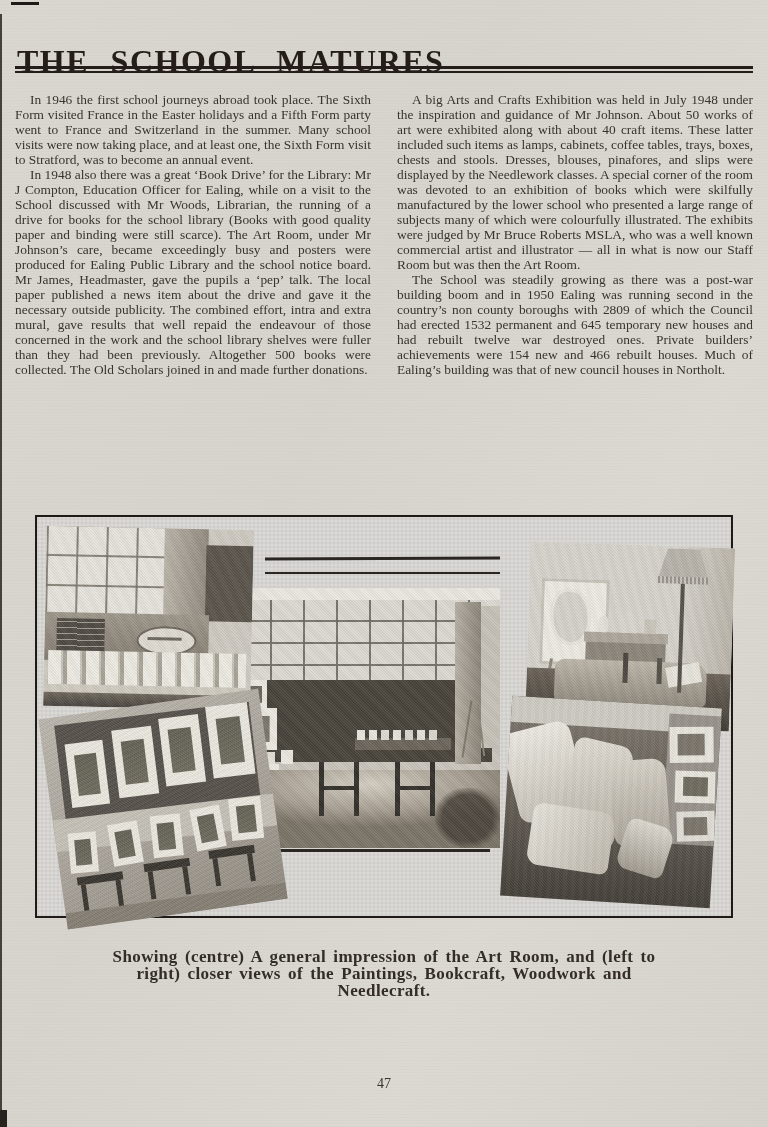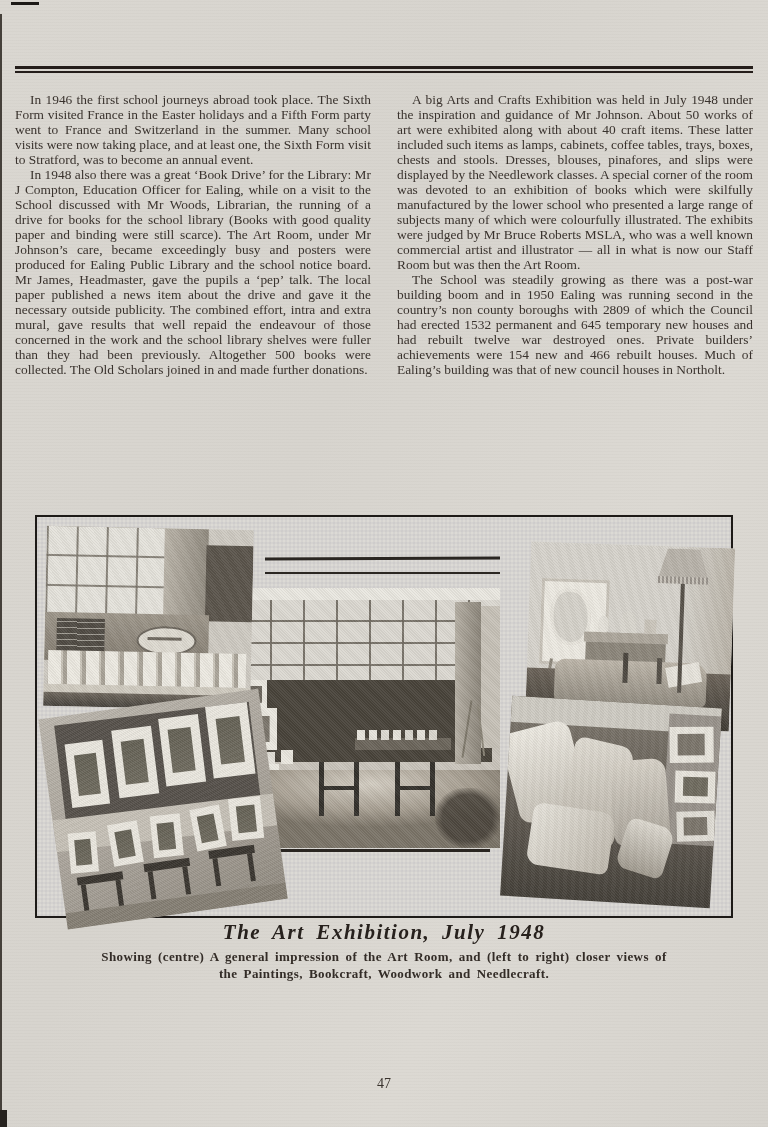--- a/index.html
+++ b/index.html
@@ -168,36 +168,37 @@
   .pn-p2{left:168px;top:64px;width:40px;height:32px;background:linear-gradient(#6e6a5e,#6e6a5e) center/62% 60% no-repeat,#e7e4dc;transform:rotate(-2deg);}
   .pn-p3{left:172px;top:104px;width:38px;height:30px;background:linear-gradient(#7a746a,#7a746a) center/62% 60% no-repeat,#e0ddd5;transform:rotate(-5deg);}
 
   
   .caption-title{
     position:absolute;left:0;width:768px;top:920px;text-align:center;
     font-size:21px;font-weight:bold;font-style:italic;letter-spacing:1.5px;word-spacing:5px;color:#27211d;
   }
   .caption-text{
     position:absolute;left:99px;width:570px;top:948px;text-align:center;
-    font-size:13px;font-weight:bold;line-height:17px;letter-spacing:.4px;word-spacing:2.5px;color:#332c27;
+    font-size:17px;font-weight:bold;line-height:17px;letter-spacing:.4px;word-spacing:2.5px;color:#332c27;
   }
   .page-number{
     position:absolute;left:0;width:768px;top:1076px;text-align:center;
     font-size:14px;color:#39322d;
   }
 </style>
 </head>
 <body>
 
 <div class="page">
 
   <div class="edge-dash-top"></div>
   <div class="edge-left"></div>
   <div class="edge-mark-bottom"></div>
 
+  <h1 class="title">THE SCHOOL MATURES</h1>
   <div class="title-rule"></div>
 
   <div class="columns">
     <div class="col">
       <p>In 1946 the first school journeys abroad took place. The Sixth Form visited France in the Easter holidays and a Fifth Form party went to France and Switzerland in the summer. Many school visits were now taking place, and at least one, the Sixth Form visit to Stratford, was to become an annual event.</p>
       <p>In 1948 also there was a great ‘Book Drive’ for the Library: Mr J Compton, Education Officer for Ealing, while on a visit to the School discussed with Mr Woods, Librarian, the running of a drive for books for the school library (Books with good quality paper and binding were still scarce). The Art Room, under Mr Johnson’s care, became exceedingly busy and posters were produced for Ealing Public Library and the school notice board. Mr James, Headmaster, gave the pupils a ‘pep’ talk. The local paper published a news item about the drive and gave it the necessary outside publicity. The combined effort, intra and extra mural, gave results that well repaid the endeavour of those concerned in the work and the school library shelves were fuller than they had been previously. Altogether 500 books were collected. The Old Scholars joined in and made further donations.</p>
     </div>
     <div class="col">
       <p>A big Arts and Crafts Exhibition was held in July 1948 under the inspiration and guidance of Mr Johnson. About 50 works of art were exhibited along with about 40 craft items. These latter included such items as lamps, cabinets, coffee tables, trays, boxes, chests and stools. Dresses, blouses, pinafores, and slips were displayed by the Needlework classes. A special corner of the room was devoted to an exhibition of books which were skilfully manufactured by the lower school who presented a large range of subjects many of which were colourfully illustrated. The exhibits were judged by Mr Bruce Roberts MSLA, who was a well known commercial artist and illustrator — all in what is now our Staff Room but was then the Art Room.</p>
       <p>The School was steadily growing as there was a post-war building boom and in 1950 Ealing was running second in the country’s non county boroughs with 2809 of which the Council had erected 1532 permanent and 645 temporary new houses and had rebuilt twelve war destroyed ones. Private builders’ achievements were 154 new and 466 rebuilt houses. Much of Ealing’s building was that of new council houses in Northolt.</p>
@@ -291,17 +292,16 @@
       <div class="pn-p2"></div>
       <div class="pn-p3"></div>
       <div class="fab pn-f1"></div>
       <div class="fab pn-f2"></div>
       <div class="fab pn-f3"></div>
       <div class="fab pn-f4"></div>
       <div class="fab pn-f5"></div>
     </div>
   </div>
 
-  <div class="caption-title">The Art Exhibition, July 1948</div>
   <div class="caption-text">Showing (centre) A general impression of the Art Room, and (left to right) closer views of the Paintings, Bookcraft, Woodwork and Needlecraft.</div>
 
   <div class="page-number">47</div>
 </div>
 
 </body></html>

